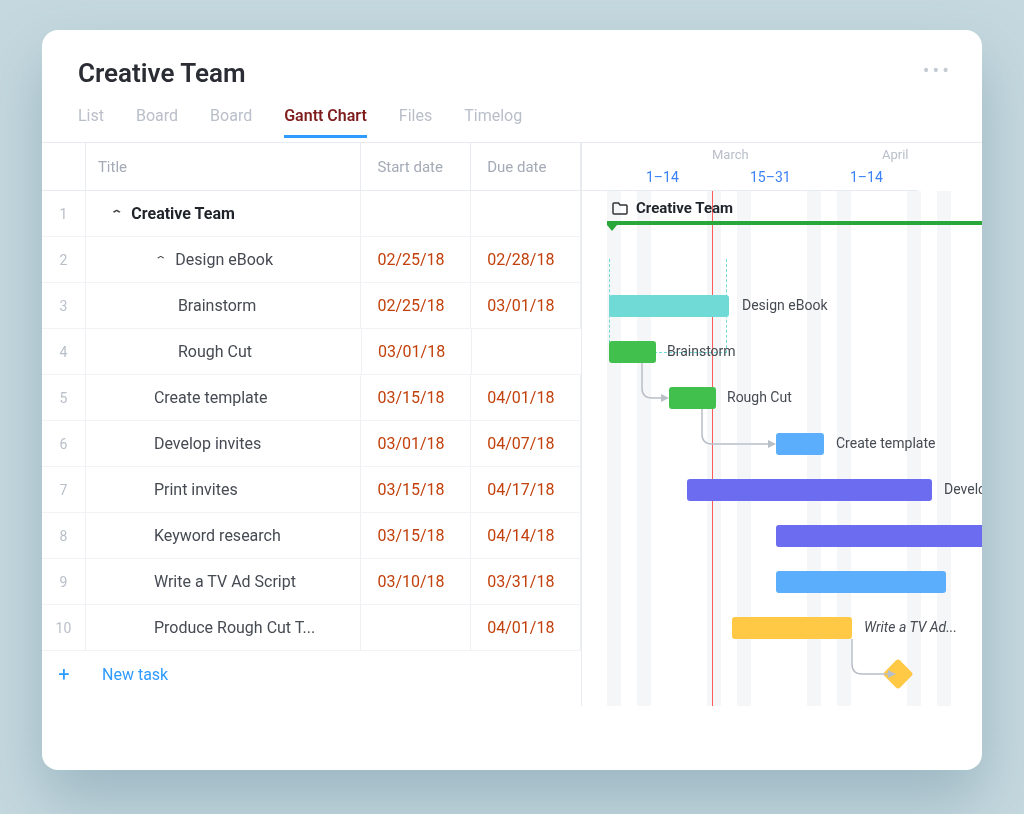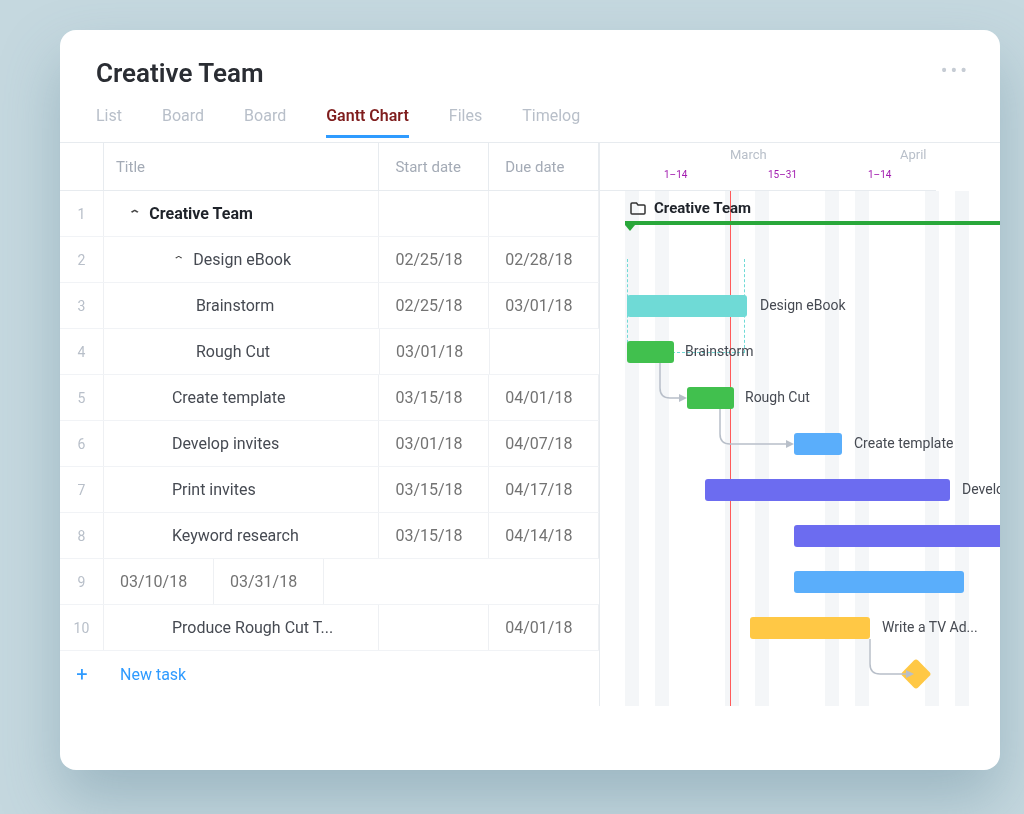--- a/index.html
+++ b/index.html
@@ -1,48 +1,48 @@
 <!DOCTYPE html>
 <html><head>
 <meta charset="utf-8">
 <style>
 * { margin:0; padding:0; box-sizing:border-box; font-family:-apple-system,BlinkMacSystemFont,"Segoe UI",Roboto,Helvetica,Arial,sans-serif; }
 body { background:#c5d8df; width:1024px; height:814px; overflow:hidden; }
-.card { position:absolute; left:60px; top:30px; width:940px; height:740px; background:#fff; border-radius:16px; box-shadow:0 30px 60px rgba(80,120,140,.35); overflow:hidden; }
+.card { position:absolute; left:42px; top:30px; width:940px; height:740px; background:#fff; border-radius:16px; box-shadow:0 30px 60px rgba(80,120,140,.35); overflow:hidden; }
 .hdr { padding:28px 36px 0 36px; position:relative; }
 .title { font-size:26px; font-weight:600; color:#2a2d33; }
 .more { position:absolute; right:30px; top:28px; color:#c6ccd4; font-size:20px; letter-spacing:3px; cursor:pointer; }
-.tabs { display:flex; gap:40px; margin-top:18px; }
+.tabs { display:flex; gap:32px; margin-top:18px; }
 .tab { font-size:16px; color:#b8bfc9; padding-bottom:10px; cursor:pointer; }
 .tab.active { color:#7f1d1d; border-bottom:3px solid #2f9bff; font-weight:600; }
 .grid { position:absolute; left:0; top:112px; width:100%; height:564px; border-top:1px solid #e7ebef; }
 .left { position:absolute; left:0; top:0; width:540px; height:100%; border-right:1px solid #e7ebef; }
 .colh { display:flex; height:48px; border-bottom:1px solid #e7ebef; }
 .colh div { color:#a4abb6; font-size:15px; display:flex; align-items:center; }
 .numcol { width:44px; justify-content:center; border-right:1px solid #e7ebef; }
 .titlecol { width:276px; padding-left:12px; border-right:1px solid #e7ebef; }
 .datecol { width:110px; padding-left:16px; border-right:1px solid #e7ebef; }
 .rows { }
 .row { display:flex; height:46px; align-items:center; border-bottom:1px solid #f1f3f6; }
 .row .num { width:44px; text-align:center; color:#b8bfc9; font-size:14px; border-right:1px solid #eef0f3; height:100%; display:flex; align-items:center; justify-content:center; }
 .row .ttl { width:276px; padding-left:12px; color:#464a52; font-size:16px; border-right:1px solid #eef0f3; height:100%; display:flex; align-items:center; overflow:hidden; white-space:nowrap; text-overflow:ellipsis; }
-.row .dt { width:110px; padding-left:16px; color:#737373; font-size:16px; border-right:1px solid #eef0f3; height:100%; display:flex; align-items:center; }
+.row .dt { width:110px; padding-left:16px; color:#c2410c; font-size:16px; border-right:1px solid #eef0f3; height:100%; display:flex; align-items:center; }
 .row.group .ttl { font-weight:700; color:#1f232a; }
 .chev { display:inline-block; transform:scaleY(.6); margin-right:8px; color:#444; }
 .indent1 { padding-left:24px !important; }
 .indent2 { padding-left:68px !important; }
 .indent3 { padding-left:92px !important; }
 .addrow { display:flex; height:46px; align-items:center; }
 .addrow .plus { width:44px; text-align:center; color:#2f9bff; font-size:20px; }
 .addrow .lbl { color:#2f9bff; font-size:16px; padding-left:16px; }
 
 .right { position:absolute; left:540px; top:0; width:336px; height:100%; }
 .timehdr { height:48px; border-bottom:1px solid #e7ebef; position:relative; }
 .month { position:absolute; top:4px; font-size:13px; color:#b8bfc9; }
-.sub { position:absolute; top:26px; font-size:10px; color:#a21caf; }
+.sub { position:absolute; top:26px; font-size:14px; color:#3b82f6; }
 .stripes { position:absolute; top:48px; left:0; width:100%; height:calc(100% - 48px); }
 .stripe { position:absolute; top:0; height:100%; background:#f4f6f8; }
 .today { position:absolute; top:0; width:1px; height:100%; background:#ff5a5a; left:130px; }
 .gantt { position:absolute; left:0; top:48px; width:100%; }
 .folderrow { position:absolute; top:8px; left:30px; display:flex; align-items:center; gap:8px; }
 .folderrow svg { stroke:#333; }
 .folderrow span { font-weight:700; color:#1f232a; font-size:15px; }
 .grpline { position:absolute; top:30px; left:25px; width:600px; height:4px; background:#29a73a; }
 .grpline::before,.grpline::after { content:''; position:absolute; top:4px; width:0; height:0; border-left:5px solid transparent; border-right:5px solid transparent; border-top:6px solid #29a73a; }
 .grpline::before { left:0; } .grpline::after { right:0; }
@@ -121,20 +121,21 @@
             <div class="dt">04/17/18</div>
           </div>
           <div class="row">
             <div class="num">8</div>
             <div class="ttl indent2">Keyword research</div>
             <div class="dt">03/15/18</div>
             <div class="dt">04/14/18</div>
           </div>
           <div class="row">
             <div class="num">9</div>
+            <div class="ttl indent2">Write a TV Ad Script</div>
             <div class="dt">03/10/18</div>
             <div class="dt">03/31/18</div>
           </div>
           <div class="row">
             <div class="num">10</div>
             <div class="ttl indent2">Produce Rough Cut T...</div>
             <div class="dt"></div>
             <div class="dt">04/01/18</div>
           </div>
         </div>
@@ -178,21 +179,21 @@
           <div class="barlbl" style="left: 85px; top: 152px;">Brainstorm</div>
           <div class="bar" style="left: 87px; top: 196px; width: 47px; background: rgb(65, 192, 78);"></div>
           <div class="barlbl" style="left: 145px; top: 198px;">Rough Cut</div>
           <div class="bar" style="left: 194px; top: 242px; width: 48px; background: rgb(90, 174, 251);"></div>
           <div class="barlbl" style="left: 254px; top: 244px;">Create template</div>
           <div class="bar" style="left: 105px; top: 288px; width: 245px; background: rgb(108, 108, 240);"></div>
           <div class="barlbl" style="left: 362px; top: 290px;">Develop...</div>
           <div class="bar" style="left: 194px; top: 334px; width: 220px; background: rgb(108, 108, 240);"></div>
           <div class="bar" style="left: 194px; top: 380px; width: 170px; background: rgb(90, 174, 251);"></div>
           <div class="bar" style="left: 150px; top: 426px; width: 120px; background: rgb(255, 200, 69);"></div>
-          <div class="barlbl" style="left: 282px; top: 428px;">Write a TV Ad...</div>
+          <div class="barlbl" style="left: 282px; top: 428px; font-style: italic;">Write a TV Ad...</div>
           <div class="diamond" style="left: 305px; top: 472px;"></div>
           <div class="arrow" style="left: 0px; top: 0px;"><svg width="420" height="520">
               <path d="M 60 172 L 60 197 Q 60 207 70 207 L 79 207" fill="none" stroke="#b8bfc9" stroke-width="1.5"></path>
               <path d="M 79 203 L 87 207 L 79 211 Z" fill="#b8bfc9"></path>
             </svg></div>
           <div class="arrow" style="left: 0px; top: 0px;"><svg width="420" height="520">
               <path d="M 120 218 L 120 243 Q 120 253 130 253 L 186 253" fill="none" stroke="#b8bfc9" stroke-width="1.5"></path>
               <path d="M 186 249 L 194 253 L 186 257 Z" fill="#b8bfc9"></path>
             </svg></div>
           <div class="arrow" style="left: 0px; top: 0px;"><svg width="420" height="520">

